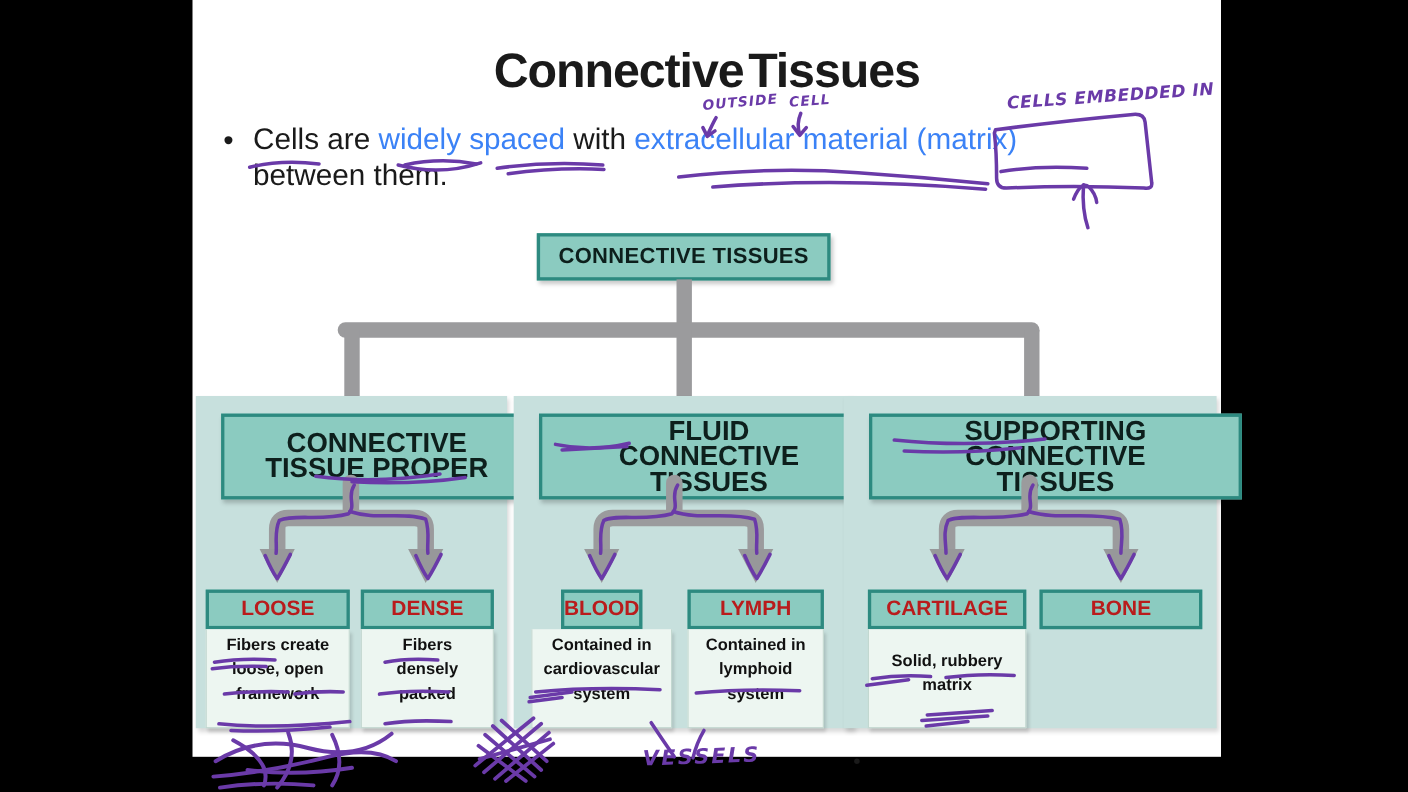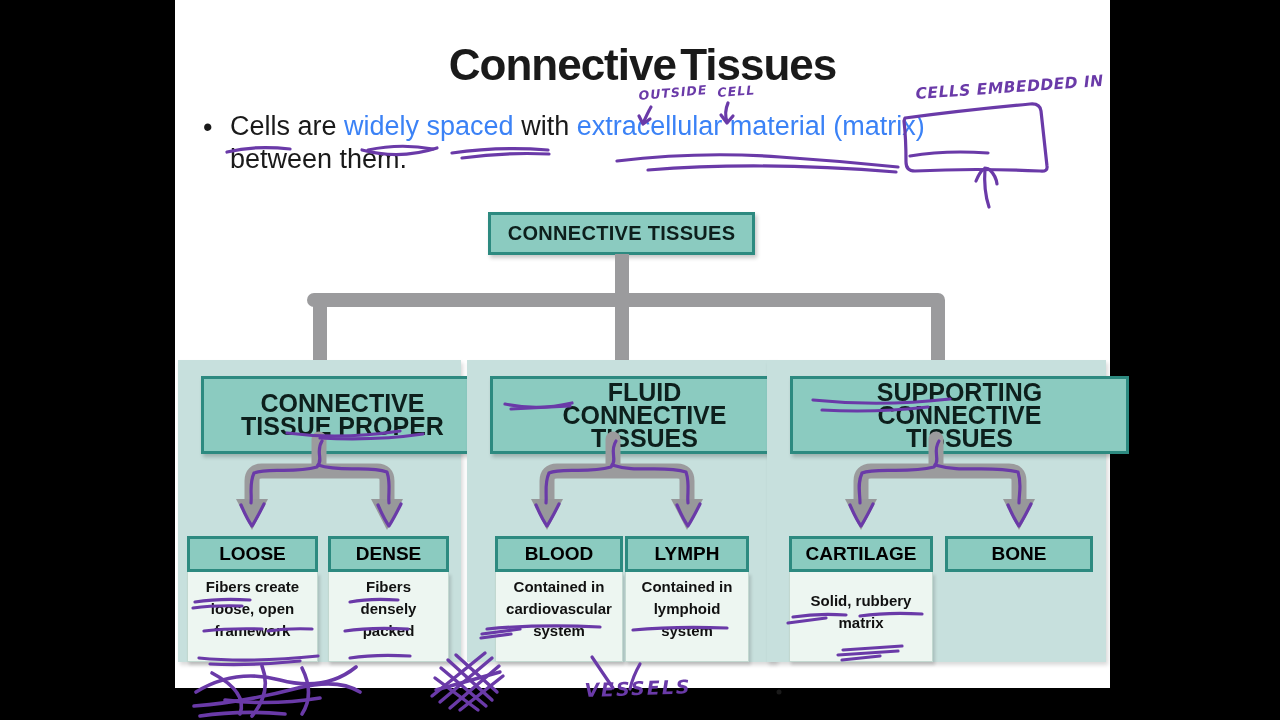--- a/index.html
+++ b/index.html
@@ -24,21 +24,21 @@
   .conn{background:#9B9B9D;}
   .panel{background:#C7E0DD;box-shadow:2px 3px 4px rgba(0,0,0,0.15);}
   .panel-a{left:3px;top:360px;width:283px;height:302px;}
   .panel-b{left:292px;top:360px;width:293px;height:302px;padding-left:16px;}
   .panel-c{left:592px;top:360px;width:339px;height:302px;}
   .branch-title{left:0;top:16px;width:100%;height:78px;font-size:25px;line-height:23px;margin-left:23px;}
   .branch-title .tw{display:block;margin:0 auto;}
   .node{top:176px;height:126px;display:flex;flex-direction:column;}
   .node-header{height:36px;flex:0 0 36px;background:#8BCBC0;border:3px solid #2D8A80;
                box-sizing:border-box;display:flex;align-items:center;justify-content:center;
-               font-size:19px;font-weight:bold;color:#000000;}
+               font-size:19px;font-weight:bold;color:#b91c1c;}
   .node-body{flex:1;background:#EDF6F1;border:1px solid #c2d8d0;border-top:none;
              display:flex;align-items:flex-start;justify-content:center;
              font-size:15px;font-weight:bold;line-height:22px;color:#111;
              text-align:center;padding-top:4px;box-shadow:2px 3px 3px rgba(0,0,0,0.15);}
   .node-body p{margin:0;}
   .mw66{max-width:66px;} .mw100{max-width:100px;} .pad-top{padding-top:14px;}
 
   
   #ink{position:absolute;left:0;top:0;width:1280px;height:720px;pointer-events:none;z-index:10;}
   .hand{position:absolute;color:#6A3AA8;font-family:"DejaVu Sans",sans-serif;
@@ -88,21 +88,21 @@
         <div class="node-body">
             <p class="mw66">Fibers densely packed</p>
           </div>
       </div>
     </div>
 
     <div class="abs panel panel-b">
       <div class="abs teal-box branch-title">
         <span class="tw" style="max-width:210px;">FLUID CONNECTIVE TISSUES</span>
       </div>
-      <div class="abs node" style="left:28px;width:128px;">
+      <div class="abs node" style="left:16px;width:128px;align-items:center;">
         <div class="node-header">BLOOD</div>
         <div class="node-body">
             <p>Contained in cardiovascular system</p>
           </div>
       </div>
       <div class="abs node" style="left:158px;width:124px;">
         <div class="node-header">LYMPH</div>
         <div class="node-body">
             <p class="mw100">Contained in lymphoid system</p>
           </div>

